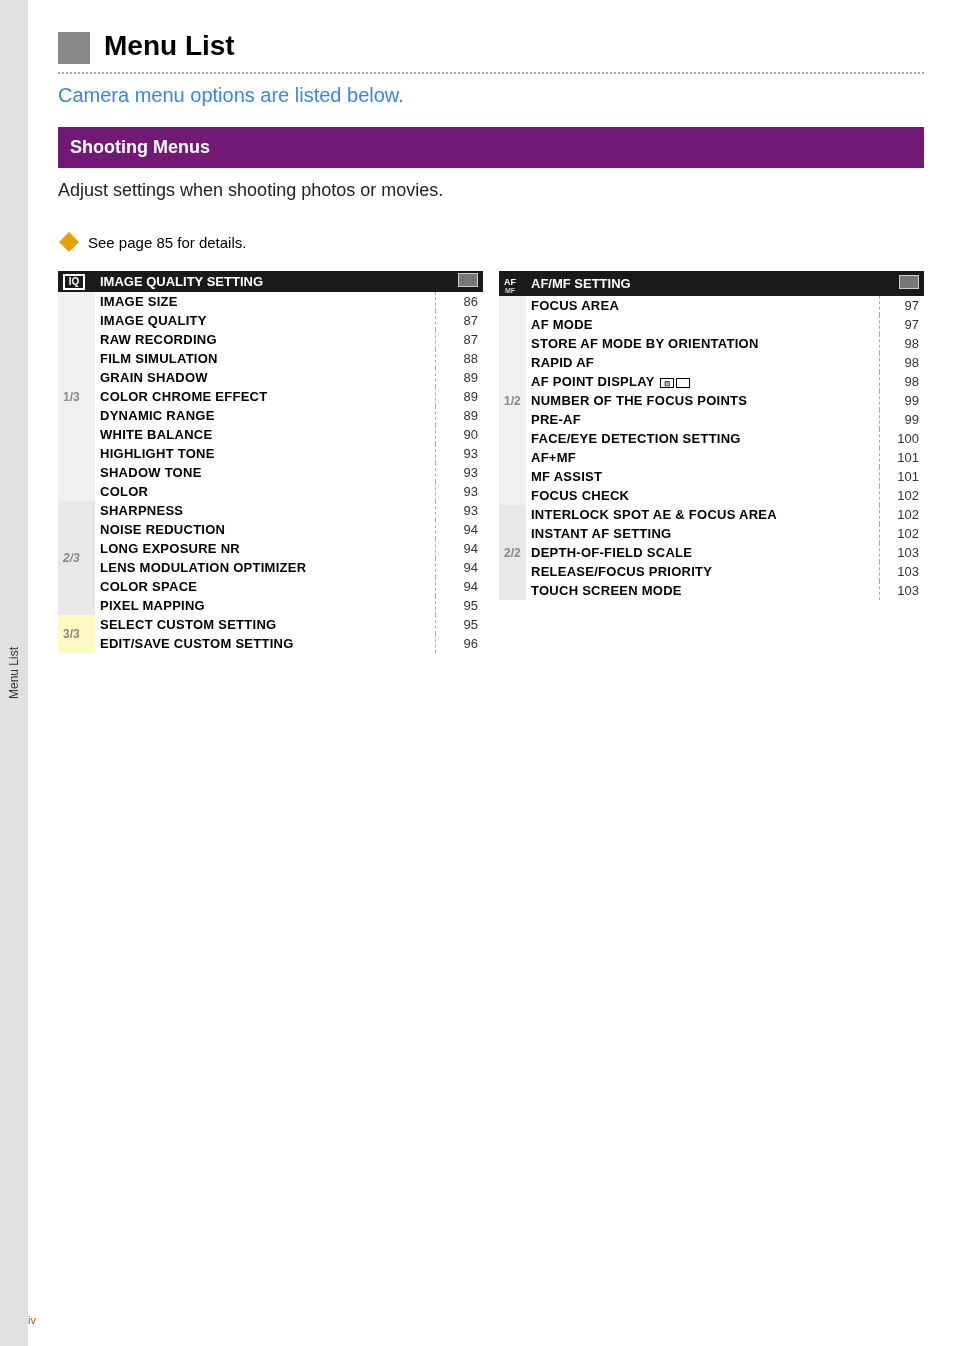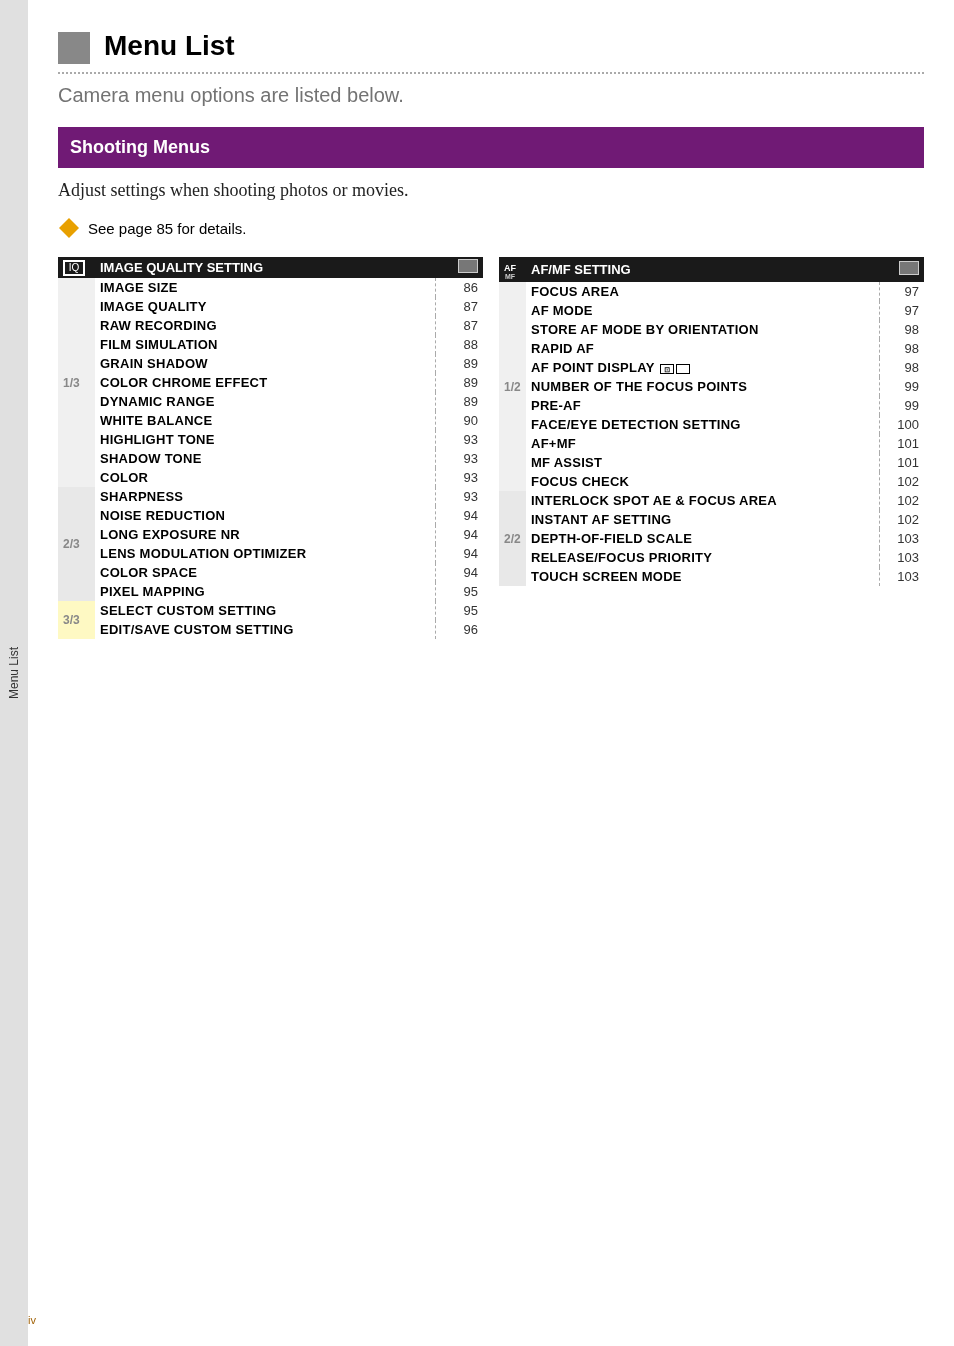--- a/index.html
+++ b/index.html
@@ -61,39 +61,38 @@
 
     
     .dotted-separator {
       border: none;
       border-top: 2px dotted #aaa;
       margin: 8px 0 10px 0;
     }
 
     .subtitle {
       font-size: 20px;
-      color: #737373;
+      color: #3b82f6;
       margin-bottom: 20px;
     }
 
     
     .section-header {
       background: #701a75;
       color: #fff;
       font-size: 18px;
       font-weight: 700;
       padding: 10px 12px;
       margin-bottom: 12px;
     }
 
     .section-description {
       font-size: 18px;
       color: #222;
-      margin-bottom: 16px;
-      font-family: Liberation Serif, serif;
+      margin-bottom: 30px;
     }
 
     
     .see-page-note {
       display: flex;
       align-items: center;
       margin-bottom: 18px;
       font-size: 15px;
     }
     .diamond-icon {
@@ -197,21 +196,21 @@
 
     
     .iq-icon {
       display: inline-flex;
       align-items: center;
       justify-content: center;
       width: 22px;
       height: 16px;
       border: 2px solid #fff;
       font-size: 10px;
-      font-weight: 400;
+      font-weight: 700;
       color: #fff;
       margin-right: 5px;
     }
 
     
     .afmf-icon {
       display: inline-flex;
       align-items: flex-start;
       justify-content: center;
       font-size: 9px;
@@ -306,21 +305,21 @@
         <tr class="item-row">
           <td class="item-name">SHADOW TONE</td>
           <td class="page-num">93</td>
         </tr>
         <tr class="item-row">
           <td class="item-name">COLOR</td>
           <td class="page-num">93</td>
         </tr>
 
         <tr class="item-row">
-          <td rowspan="6" class="section-marker" style="background:#e8e8e8;">2/3</td>
+          <td rowspan="6" class="section-marker" style="background:#e8e8e8;font-style:italic;">2/3</td>
           <td class="item-name">SHARPNESS</td>
           <td class="page-num">93</td>
         </tr>
         <tr class="item-row">
           <td class="item-name">NOISE REDUCTION</td>
           <td class="page-num">94</td>
         </tr>
         <tr class="item-row">
           <td class="item-name">LONG EXPOSURE NR</td>
           <td class="page-num">94</td>

